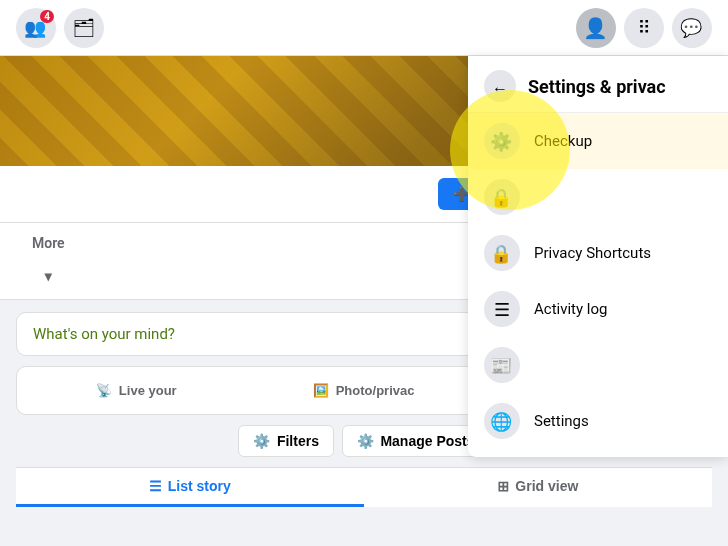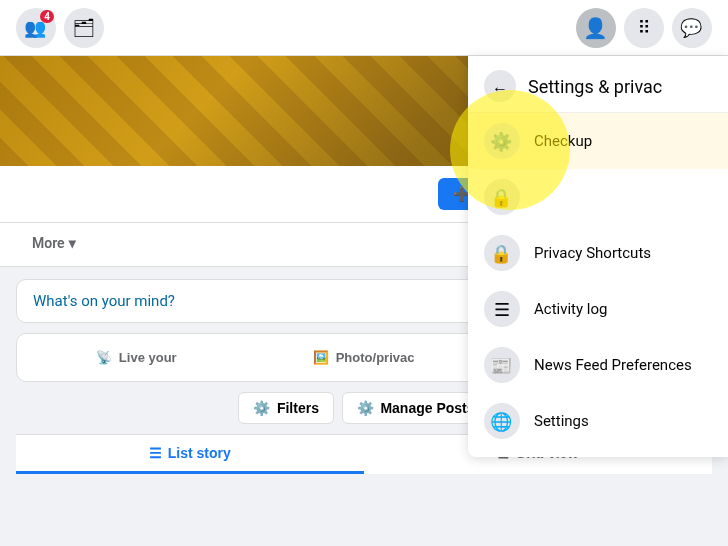--- a/index.html
+++ b/index.html
@@ -119,41 +119,41 @@
       border-bottom: 1px solid #ddd;
       gap: 4px;
     }
     .tab-item {
       padding: 12px 16px;
       font-size: 14px;
       font-weight: 600;
       color: #65676b;
       cursor: pointer;
       border-bottom: 3px solid transparent;
-      display: flex; align-items: center; gap: 4px;
+      display: flex; align-items: center; gap: 17px; flex-direction: column;
     }
     .tab-more {
       margin-left: auto;
       padding: 8px;
       cursor: pointer;
       font-size: 18px;
       color: #65676b;
     }
 
     
     .main-content {
       padding: 12px 16px;
       background: #f0f2f5;
     }
     .whats-on-mind {
       background: #fff;
       border-radius: 10px;
       padding: 12px 16px;
       font-size: 15px;
-      color: #0369a1;
+      color: #4d7c0f;
       margin-bottom: 10px;
       border: 1px solid #ddd;
     }
     .post-actions {
       display: flex;
       gap: 4px;
       background: #fff;
       border-radius: 10px;
       padding: 8px;
       margin-bottom: 10px;
@@ -228,21 +228,21 @@
     }
     .dropdown-header {
       display: flex;
       align-items: center;
       gap: 12px;
       padding: 14px 16px 10px;
       border-bottom: 1px solid #eee;
     }
     .dropdown-header-title {
       font-size: 18px;
-      font-weight: 400;
+      font-weight: 700;
       color: #050505;
     }
     .dropdown-back-btn {
       width: 32px; height: 32px;
       border-radius: 50%;
       background: #e4e6eb;
       display: flex; align-items: center; justify-content: center;
       cursor: pointer;
       font-size: 16px;
       color: #050505;
@@ -392,21 +392,20 @@
   <div class="dropdown-item">
     <div class="dropdown-icon">🔒</div>
     <span>Privacy Shortcuts</span>
   </div>
   <div class="dropdown-item">
     <div class="dropdown-icon">☰</div>
     <span>Activity log</span>
   </div>
   <div class="dropdown-item">
     <div class="dropdown-icon">📰</div>
-    <span>News Feed Preferences</span>
   </div>
   <div class="dropdown-item">
     <div class="dropdown-icon">🌐</div>
     <span>Settings</span>
   </div>
 </div>
 
 <div class="highlight-circle"></div>
 
 </body></html>

